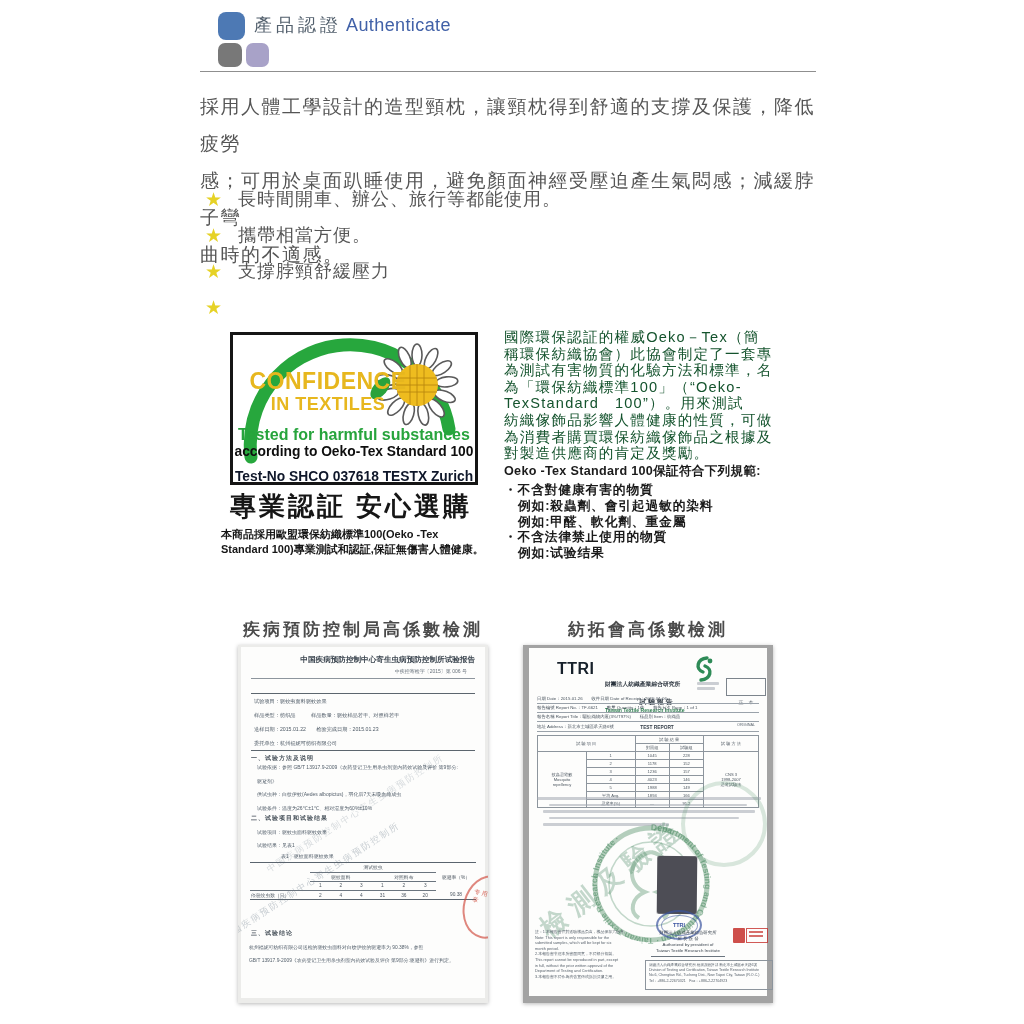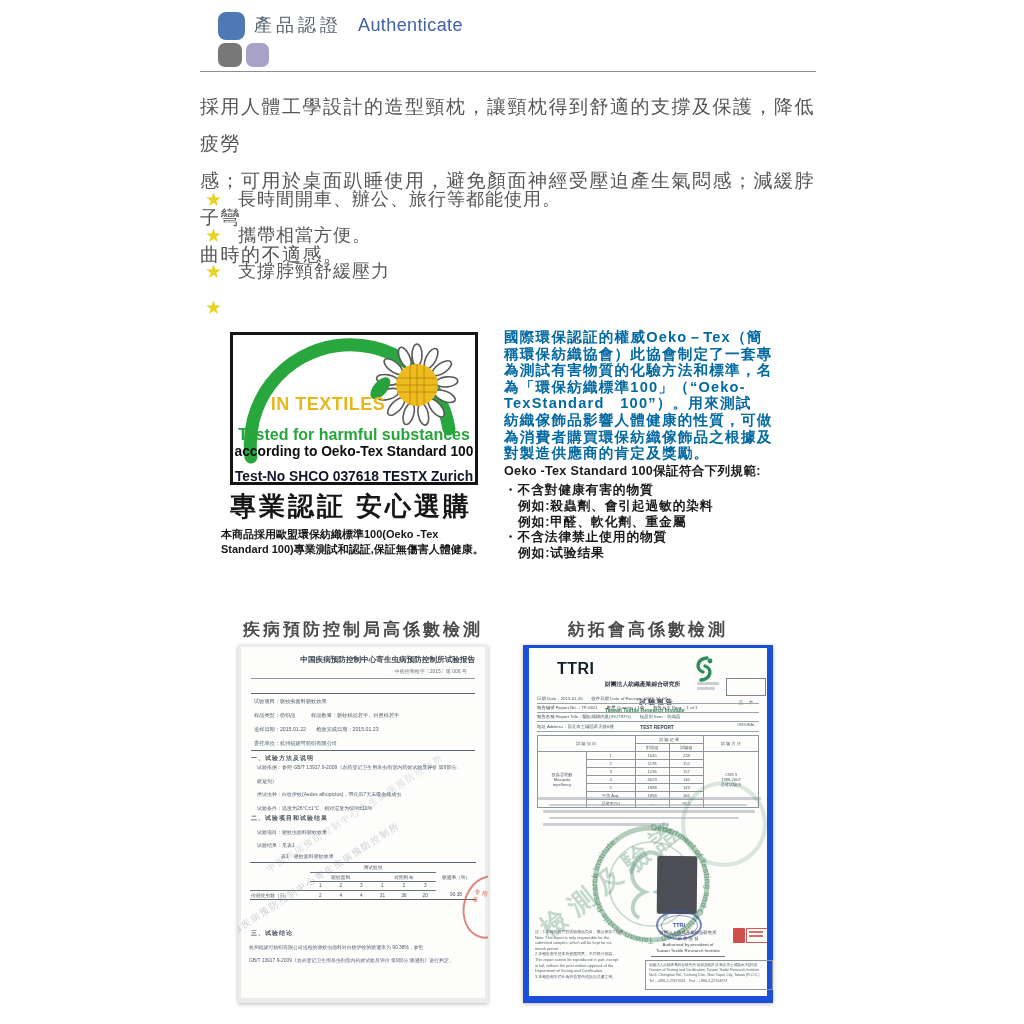--- a/index.html
+++ b/index.html
@@ -5,47 +5,47 @@
   html,body{margin:0;padding:0;}
   body{width:1024px;height:1024px;background:#ffffff;position:relative;overflow:hidden;
        font-family:"Liberation Sans","DejaVu Sans",sans-serif;color:#555;}
   .abs{position:absolute;}
   
   .sq{position:absolute;border-radius:8px;}
   #sq-blue{left:218px;top:12px;width:27px;height:28px;background:#4d79b4;}
   #sq-gray{left:218px;top:43px;width:24px;height:24px;background:#787878;border-radius:7px;}
   #sq-purple{left:246px;top:43px;width:23px;height:24px;background:#a8a2c8;border-radius:7px;}
   #hdr-title{left:254px;top:13px;font-size:18px;color:#53606d;letter-spacing:4px;font-weight:500;white-space:nowrap;}
-  #hdr-title .en{color:#4161a8;letter-spacing:0.4px;margin-left:16px;}
+  #hdr-title .en{color:#4161a8;letter-spacing:0.4px;margin-left:4px;}
   #hdr-rule{left:200px;top:71px;width:616px;border-top:1px solid #8f8f8f;height:0;}
   
   #intro-p{left:200px;top:88px;width:624px;font-size:19px;line-height:37px;letter-spacing:1.5px;color:#555;white-space:pre-line;}
   #features{left:200px;top:181px;width:624px;}
   .feat{display:flex;align-items:center;height:36px;font-size:18px;letter-spacing:1px;color:#555;}
   .feat .star{color:#e6d226;font-size:19px;width:33px;padding-left:5px;}
   
   #oeko-box{left:230px;top:332px;width:242px;height:147px;border:3px solid #151515;background:#fff;}
   #oeko-box .t{position:absolute;left:0;width:100%;text-align:center;font-weight:bold;white-space:nowrap;}
   .oeko-c1{top:33px;font-size:23px;color:#e7b71e;letter-spacing:.5px;width:190px !important;}
   .oeko-c2{top:59px;font-size:18px;color:#e7b71e;letter-spacing:.5px;width:190px !important;}
   .oeko-t3{top:91px;font-size:16px;color:#27a43c;}
   .oeko-t4{top:109px;font-size:13.8px;color:#0e0e0e;}
   .oeko-t5{top:134px;font-size:13.8px;color:#0f172a;}
   #oeko-caption{left:224px;top:489px;width:254px;text-align:center;font-size:26px;font-weight:bold;color:#161616;letter-spacing:3px;white-space:nowrap;}
   #oeko-note{left:221px;top:527px;width:268px;font-size:11px;font-weight:bold;color:#161616;line-height:14.5px;white-space:pre-line;}
   
-  #oeko-desc{left:504px;top:329px;width:320px;font-size:14.6px;font-weight:bold;color:#0369a1;line-height:16.6px;letter-spacing:1.2px;white-space:pre-line;}
+  #oeko-desc{left:504px;top:329px;width:320px;font-size:14.6px;font-weight:normal;color:#14532d;line-height:16.6px;letter-spacing:1.2px;white-space:pre-line;}
   #oeko-guarantee{left:504px;top:463px;width:320px;font-size:12.6px;font-weight:bold;color:#1b1b1b;letter-spacing:.3px;white-space:nowrap;}
   #rules{left:504px;top:482px;width:320px;font-size:12.8px;font-weight:bold;color:#1b1b1b;line-height:15.8px;letter-spacing:.8px;}
   .rule-ex{padding-left:14px;}
   
   .cert-h{position:absolute;top:618px;width:250px;text-align:center;font-size:17px;font-weight:bold;color:#4b4b4b;letter-spacing:3px;white-space:nowrap;}
   .card{position:absolute;top:645px;width:250px;height:358px;overflow:hidden;box-shadow:0 1px 4px rgba(0,0,0,.28);}
   #cdc-card{left:238px;background:#ececea;}
-  #ttri-card{left:523px;background:#1d4ed8;}
+  #ttri-card{left:523px;background:#a3a3a3;}
   .paper{position:absolute;background:#fdfdfc;}
   #cdc-paper{inset:2px 3px 5px 3px;filter:blur(.3px);}
   #ttri-paper{inset:3px 6px 7px 6px;filter:blur(.3px);}
   .doc-el{position:absolute;white-space:pre-line;}
   
   .cdc-title{top:8px;left:14px;right:10px;text-align:right;font-size:7.6px;font-weight:bold;color:#3c4650;}
   .cdc-docno{top:21px;right:18px;font-size:5px;color:#66707a;white-space:nowrap;}
   .hline{position:absolute;height:0;}
   .cdc-f{left:13px;right:8px;font-size:5.2px;color:#4e5a66;white-space:nowrap;}
   .cdc-sec{left:10px;font-size:6px;font-weight:600;color:#454f58;letter-spacing:1px;white-space:nowrap;}
@@ -135,20 +135,21 @@
         <g stroke="#b9890f" stroke-width="0.9">
           <line x1="-20" y1="-7" x2="20" y2="-7"></line>
             <line x1="-21" y1="0" x2="21" y2="0"></line>
             <line x1="-20" y1="7" x2="20" y2="7"></line>
           <line x1="-7" y1="-20" x2="-7" y2="20"></line>
             <line x1="0" y1="-21" x2="0" y2="21"></line>
             <line x1="7" y1="-20" x2="7" y2="20"></line>
         </g>
       </g>
     </svg>
+    <div class="t oeko-c1">CONFIDENCE</div>
     <div class="t oeko-c2">IN TEXTILES</div>
     <div class="t oeko-t3">Tested for harmful substances</div>
     <div class="t oeko-t4">according to Oeko-Tex Standard 100</div>
     <div class="t oeko-t5">Test-No SHCO 037618 TESTX Zurich</div>
   </div>
   <div class="abs" id="oeko-caption">專業認証  安心選購</div>
   <div class="abs" id="oeko-note">本商品採用歐盟環保紡織標準100(Oeko -Tex
 Standard 100)專業測試和認証,保証無傷害人體健康。</div>
 
   <div class="abs" id="oeko-desc">國際環保認証的權威Oeko－Tex（簡

